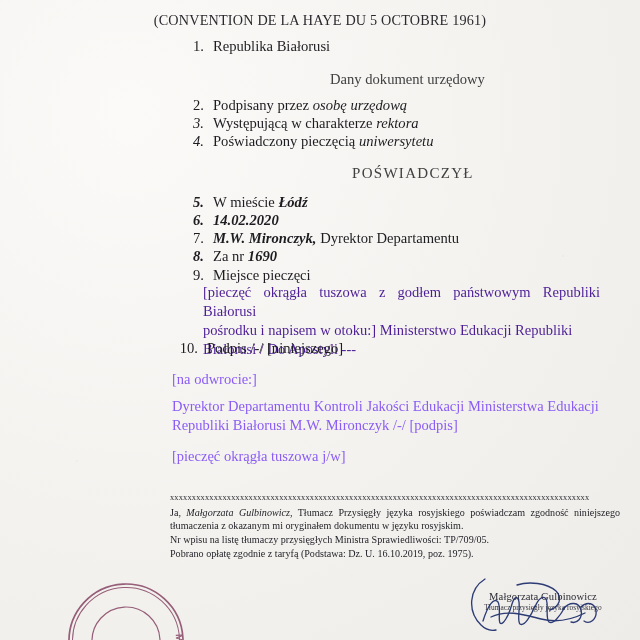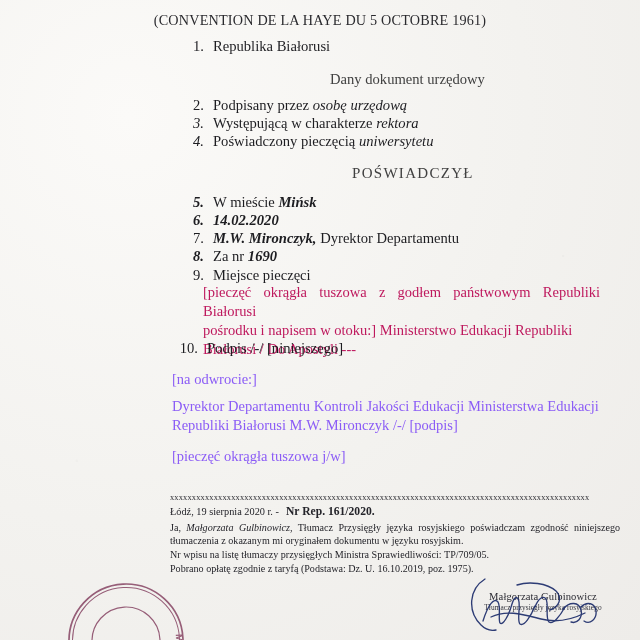--- a/index.html
+++ b/index.html
@@ -69,21 +69,21 @@
     font-size: 15px;
   }
 
   
   #item9-para {
     position: absolute;
     left: 203px; top: 264px; width: 397px;
     font-size: 14.5px;
     line-height: 1.30;
     text-align: justify;
-    color: #be185d;
+    color: #4c1d95;
   }
   #item9-para .lastline { text-align: left; }
 
   
   .para {
     position: absolute;
     font-size: 14.5px;
     line-height: 1.30;
     color: #8b5cf6;
   }
@@ -182,21 +182,21 @@
 
   <div class="item" style="left:178px; top:114px;">
     <span class="num it">4.</span>
     <span class="body-txt"><span>Poświadczony pieczęcią </span><span class="i">uniwersytetu</span></span>
   </div>
 
   <div class="center-head" id="poswiadczyl" style="left:352px; top:146px;">POŚWIADCZYŁ</div>
 
   <div class="item" style="left:178px; top:175px;">
     <span class="num bi">5.</span>
-    <span class="body-txt"><span>W mieście </span><span class="bi">Mińsk</span></span>
+    <span class="body-txt"><span>W mieście </span><span class="bi">Łódź</span></span>
   </div>
 
   <div class="item" style="left:178px; top:193px;">
     <span class="num bi">6.</span>
     <span class="body-txt bi">14.02.2020</span>
   </div>
 
   <div class="item" style="left:178px; top:211px;">
     <span class="num">7.</span>
     <span class="body-txt"><span class="bi">M.W. Mironczyk,</span><span> Dyrektor Departamentu</span></span>
@@ -227,23 +227,20 @@
 
   <div id="rev-para" class="para">
     <div>Dyrektor Departamentu Kontroli Jakości Edukacji Ministerstwa Edukacji</div>
     <div style="text-align:left">Republiki Białorusi M.W. Mironczyk  /-/ [podpis]</div>
   </div>
 
   <div class="para" style="left:172px; top:428px;">[pieczęć okrągła tuszowa j/w]</div>
 
   <div id="cert">
     <div id="xrule">xxxxxxxxxxxxxxxxxxxxxxxxxxxxxxxxxxxxxxxxxxxxxxxxxxxxxxxxxxxxxxxxxxxxxxxxxxxxxxxxxxxxxxxxxxxxxxxx</div>
-    <div id="rep-line">
-      <span>Łódź, 19 sierpnia 2020 r. -</span><span class="rep">Nr Rep. 161/2020.</span>
-    </div>
     <div id="cert-body"><span>Ja, </span><span class="nm">Małgorzata Gulbinowicz</span><span>, Tłumacz Przysięgły języka rosyjskiego poświadczam zgodność niniejszego tłumaczenia z okazanym mi oryginałem dokumentu w języku rosyjskim.</span></div>
     <div class="cert-row">Nr wpisu na listę tłumaczy przysięgłych Ministra Sprawiedliwości: TP/709/05.</div>
     <div class="cert-row">Pobrano opłatę zgodnie z taryfą  (Podstawa: Dz. U. 16.10.2019, poz. 1975).</div>
   </div>
 
   <div id="stamp">
     <svg width="132" height="132" viewBox="0 0 132 132">
       <defs>
         <path id="arcOuter" d="M 66,66 m -50,0 a 50,50 0 1,1 100,0" transform="rotate(180 66 66)" fill="none"></path>
         <path id="arcInner" d="M 66,66 m -40,0 a 40,40 0 1,1 80,0" transform="rotate(180 66 66)" fill="none"></path>

